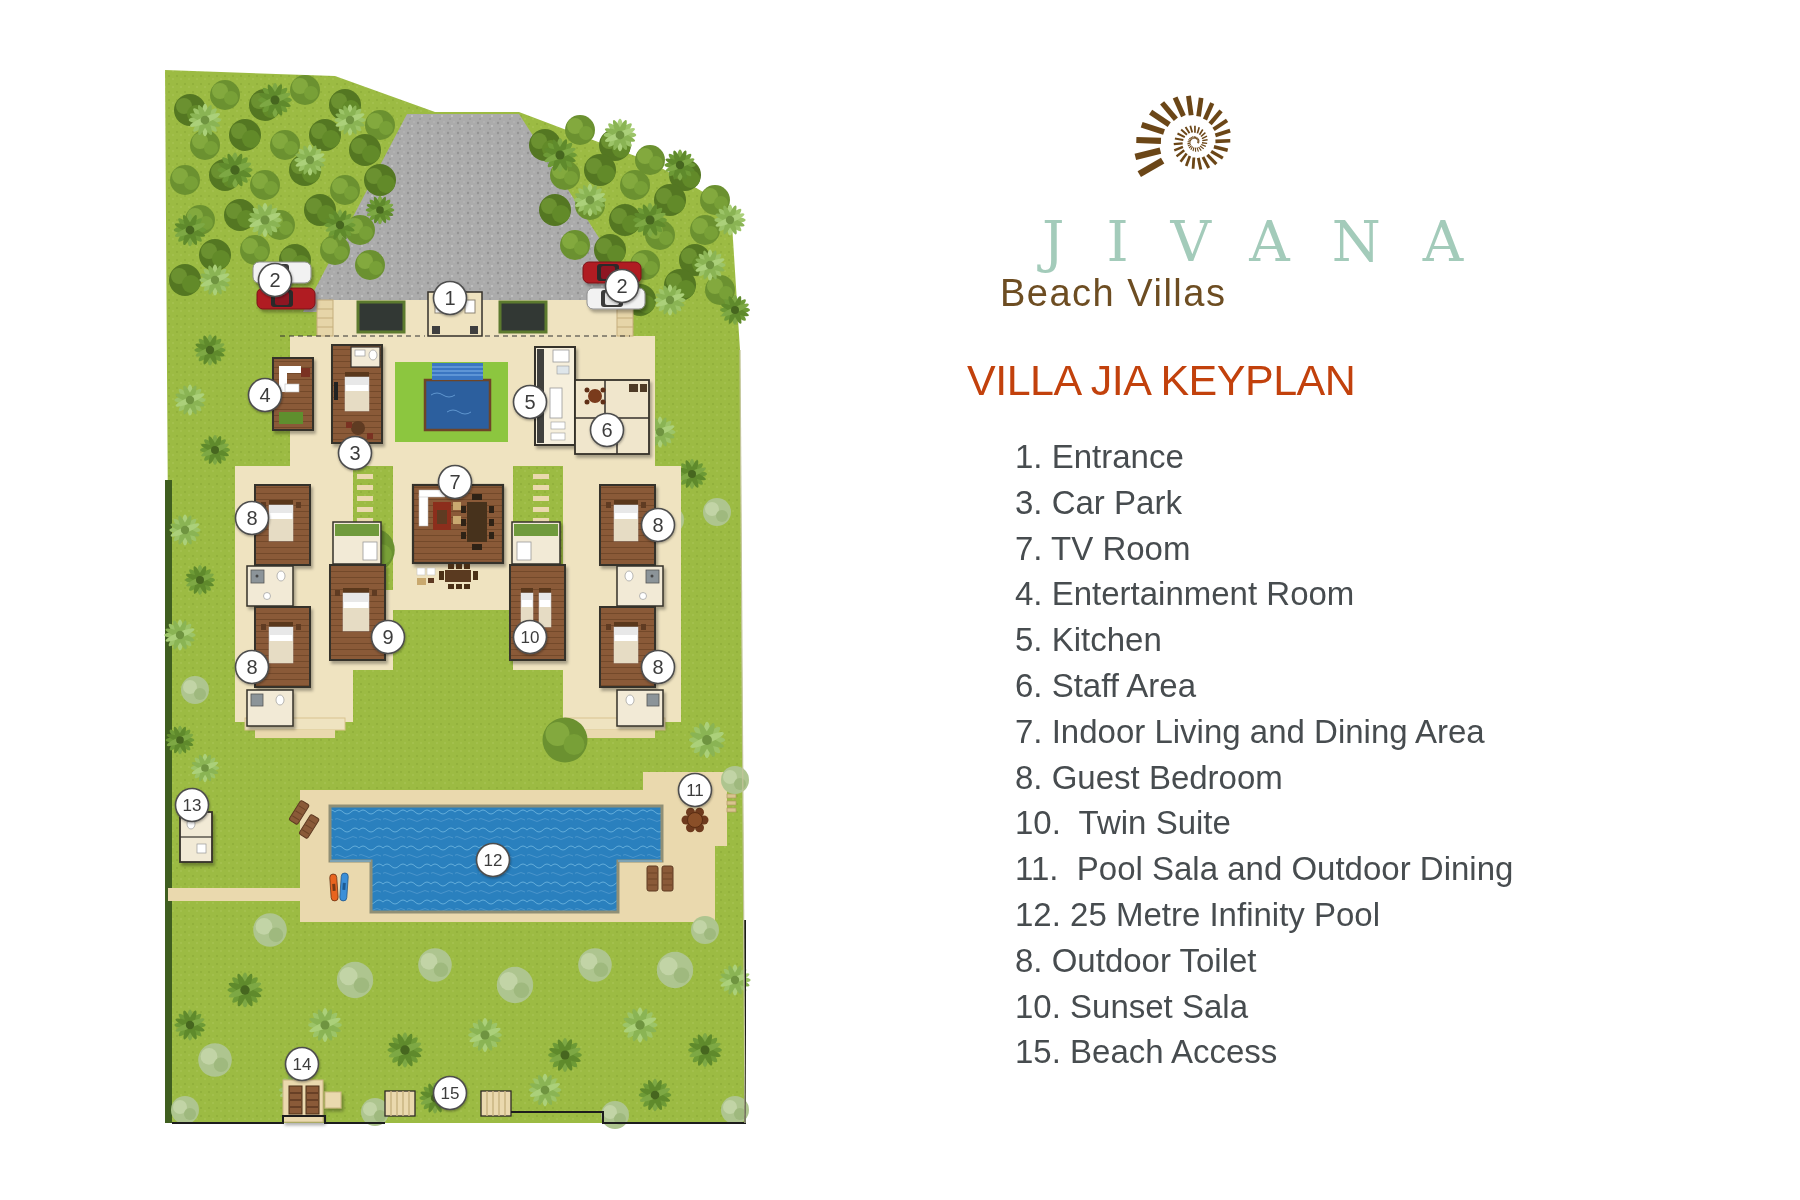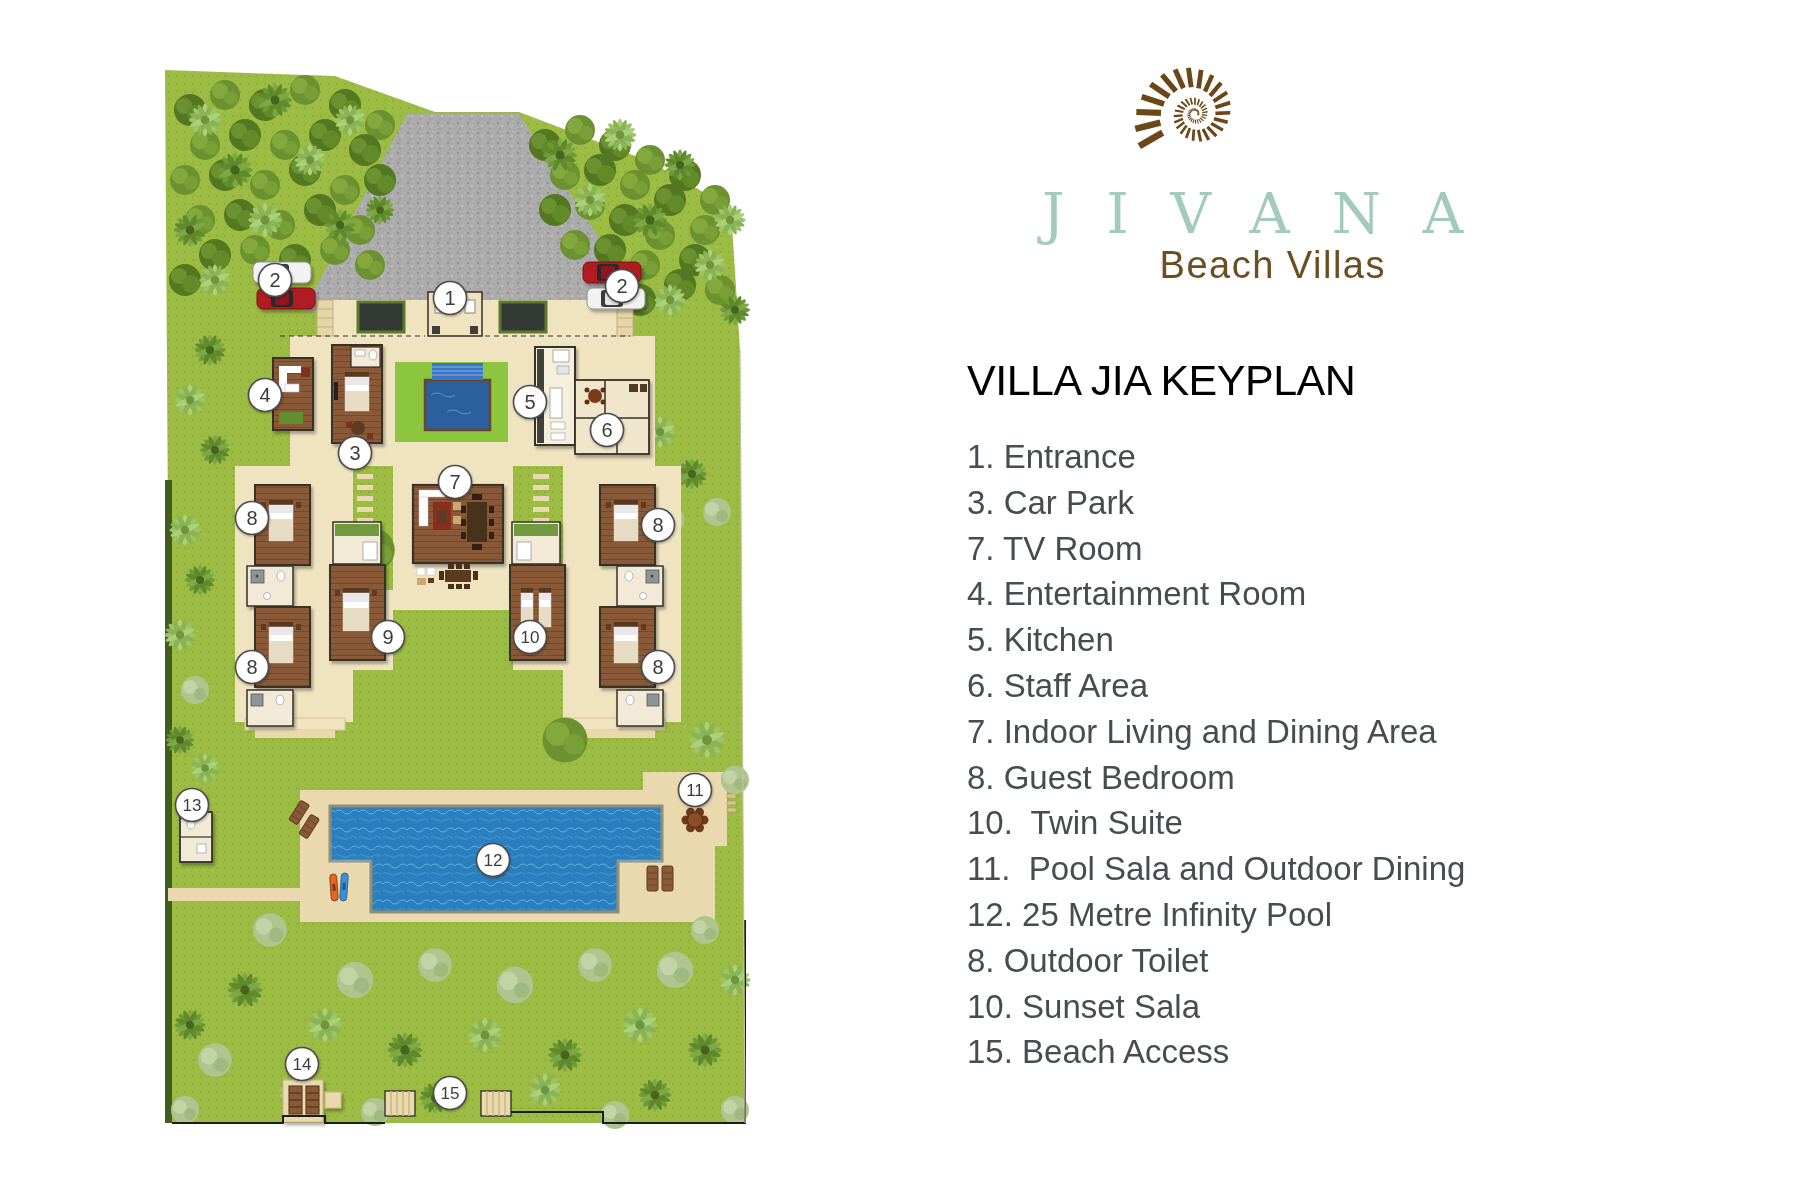--- a/index.html
+++ b/index.html
@@ -1,29 +1,29 @@
 <!DOCTYPE html>
 <html><head>
 <meta charset="utf-8">
 <style>
   html,body{margin:0;padding:0;background:#ffffff;}
   body{position:relative;width:1800px;height:1200px;overflow:hidden;
        font-family:"Liberation Sans",sans-serif;}
   .plan-svg{position:absolute;left:95px;top:50px;}
   .right-panel{position:absolute;left:0;top:0;width:1800px;height:1200px;pointer-events:none;}
-  .logo{position:absolute;left:1000px;top:38px;width:386px;text-align:right;}
+  .logo{position:absolute;left:1000px;top:66px;width:386px;text-align:left;}
   .shell-wrap{width:156px;height:152px;margin:0 auto;}
   .brand-name{margin-top:-4px;font-family:"DejaVu Serif","Liberation Serif",serif;
       font-size:56px;color:#a3cbba;letter-spacing:42px;padding-left:42px;line-height:1.0;
       font-weight:400;}
   .brand-sub{font-size:38px;color:#6d4d22;letter-spacing:1.5px;margin-top:3px;line-height:1.1;}
-  .keyplan-title{position:absolute;left:967px;top:358px;font-size:43px;color:#000000;
+  .keyplan-title{position:absolute;left:967px;top:358px;font-size:43px;color:#c2410c;
       letter-spacing:-0.5px;font-weight:400;line-height:1.05;text-align:center;}
   .legend{position:absolute;left:967px;top:434px;}
-  .legend-item{font-size:33px;color:#474c4f;line-height:45.8px;white-space:pre-wrap;}
+  .legend-item{font-size:33px;color:#474c4f;line-height:45.8px;white-space:pre-wrap;margin-left:48px;}
   svg text{font-family:"Liberation Sans",sans-serif;}
 </style>
 </head>
 <body>
 
 <svg class="plan-svg" width="660" height="1090" viewBox="0 0 660 1090">
   <defs>
     <pattern id="grass" width="8" height="8" patternUnits="userSpaceOnUse">
       <rect width="8" height="8" fill="#9cbb43"></rect>
       <circle cx="2" cy="2" r="1" fill="#8fae39"></circle>

